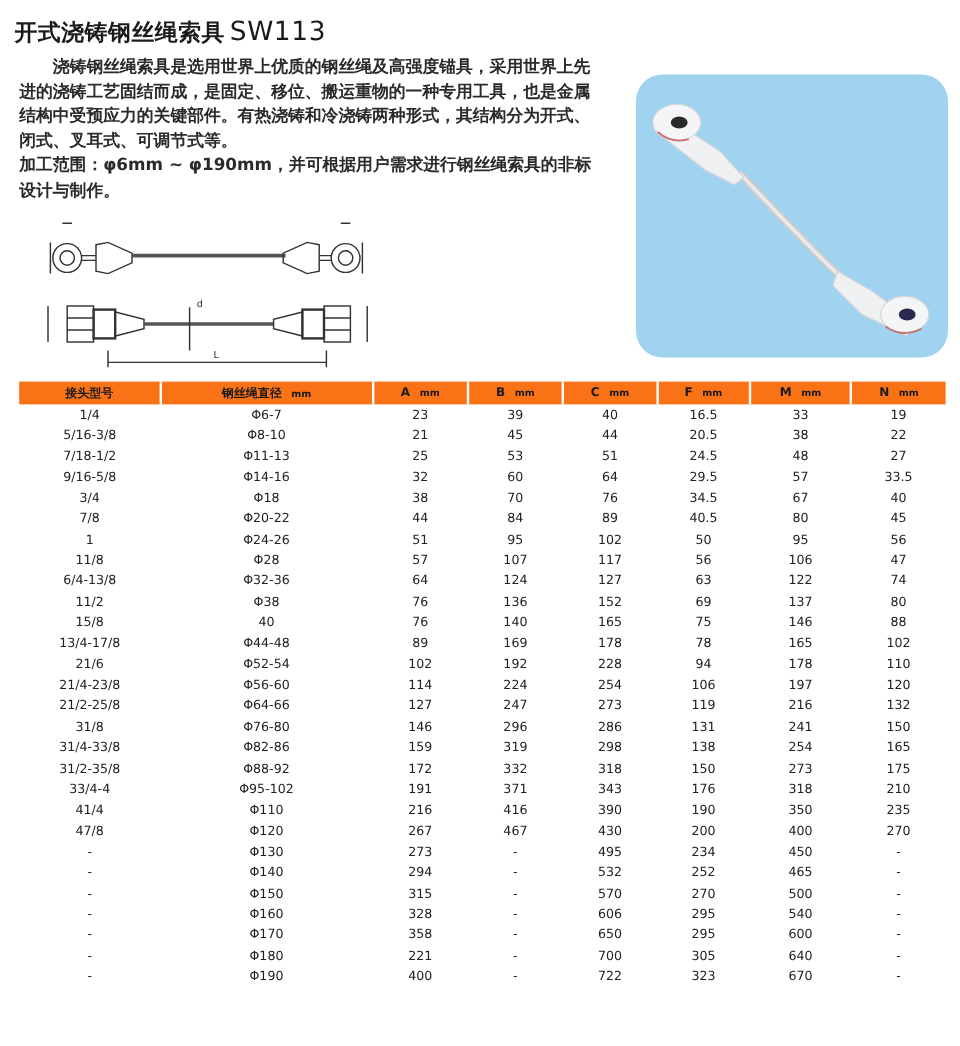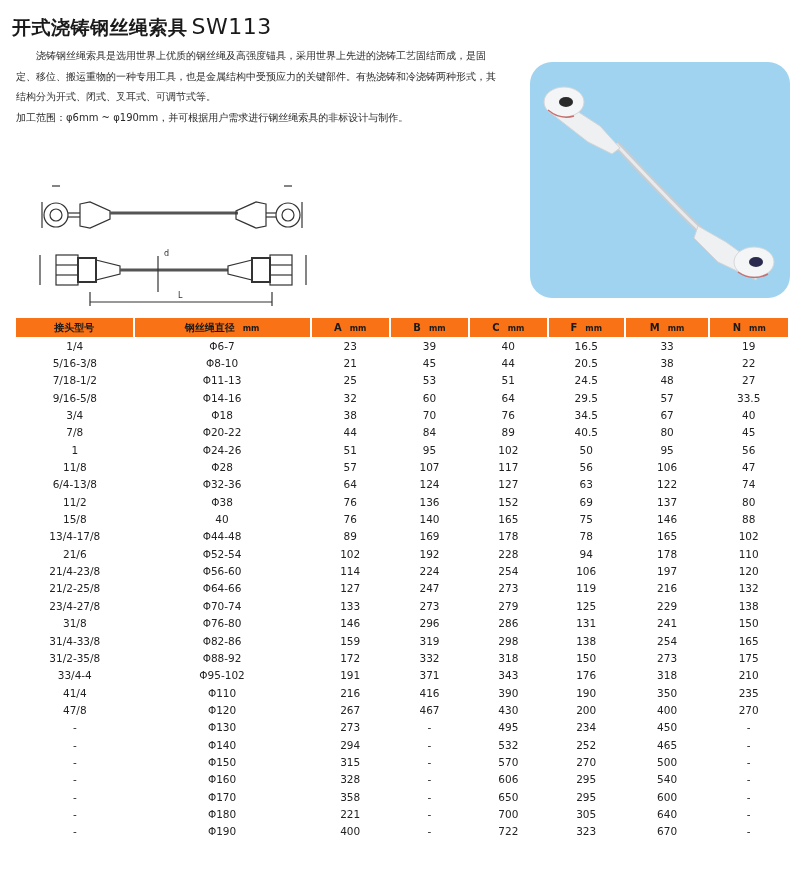--- a/index.html
+++ b/index.html
@@ -1,20 +1,20 @@
 <!DOCTYPE html>
 <html><head>
 <meta charset="utf-8">
 <style>
   html, body { margin:0; padding:0; background:#ffffff; }
   body { width:800px; height:872px; position:relative; overflow:hidden;
          font-family:"DejaVu Sans", sans-serif; color:#1a1a1a; }
   .title { position:absolute; left:12px; top:14px; font-size:19px; font-weight:bold; letter-spacing:0.5px; }
   .title .code { font-size:22px; font-weight:normal; margin-left:4px; }
-  .intro { position:absolute; left:16px; top:46px; width:480px; font-size:10px; line-height:20.5px; font-weight:normal; color:#2a2a2a; }
+  .intro { position:absolute; left:16px; top:46px; width:480px; font-size:14px; line-height:20.5px; font-weight:bold; color:#2a2a2a; }
   .intro p { margin:0; }
   .intro .indent { text-indent:2em; }
   .drawing { position:absolute; left:18px; top:180px; width:290px; height:130px; }
   .photo { position:absolute; left:530px; top:62px; width:260px; height:236px; border-radius:22px; background:#9fd3ef; overflow:hidden; }
   table.spec { position:absolute; left:16px; top:318px; width:772px; border-collapse:collapse; font-size:10.5px; }
   table.spec th { background:#f97316; font-weight:bold; height:19px; padding:0; font-size:10px; border-right:2px solid #ffffff; }
   table.spec th:last-child { border-right:none; }
   table.spec td { text-align:center; height:17.35px; padding:0; color:#222; }
   .unit { font-size:8px; margin-left:8px; }
 </style>
@@ -246,30 +246,20 @@
         <td>21/2-25/8</td>
         <td>Φ64-66</td>
         <td>127</td>
         <td>247</td>
         <td>273</td>
         <td>119</td>
         <td>216</td>
         <td>132</td>
       </tr>
       <tr>
-        <td>23/4-27/8</td>
-        <td>Φ70-74</td>
-        <td>133</td>
-        <td>273</td>
-        <td>279</td>
-        <td>125</td>
-        <td>229</td>
-        <td>138</td>
-      </tr>
-      <tr>
         <td>31/8</td>
         <td>Φ76-80</td>
         <td>146</td>
         <td>296</td>
         <td>286</td>
         <td>131</td>
         <td>241</td>
         <td>150</td>
       </tr>
       <tr>

